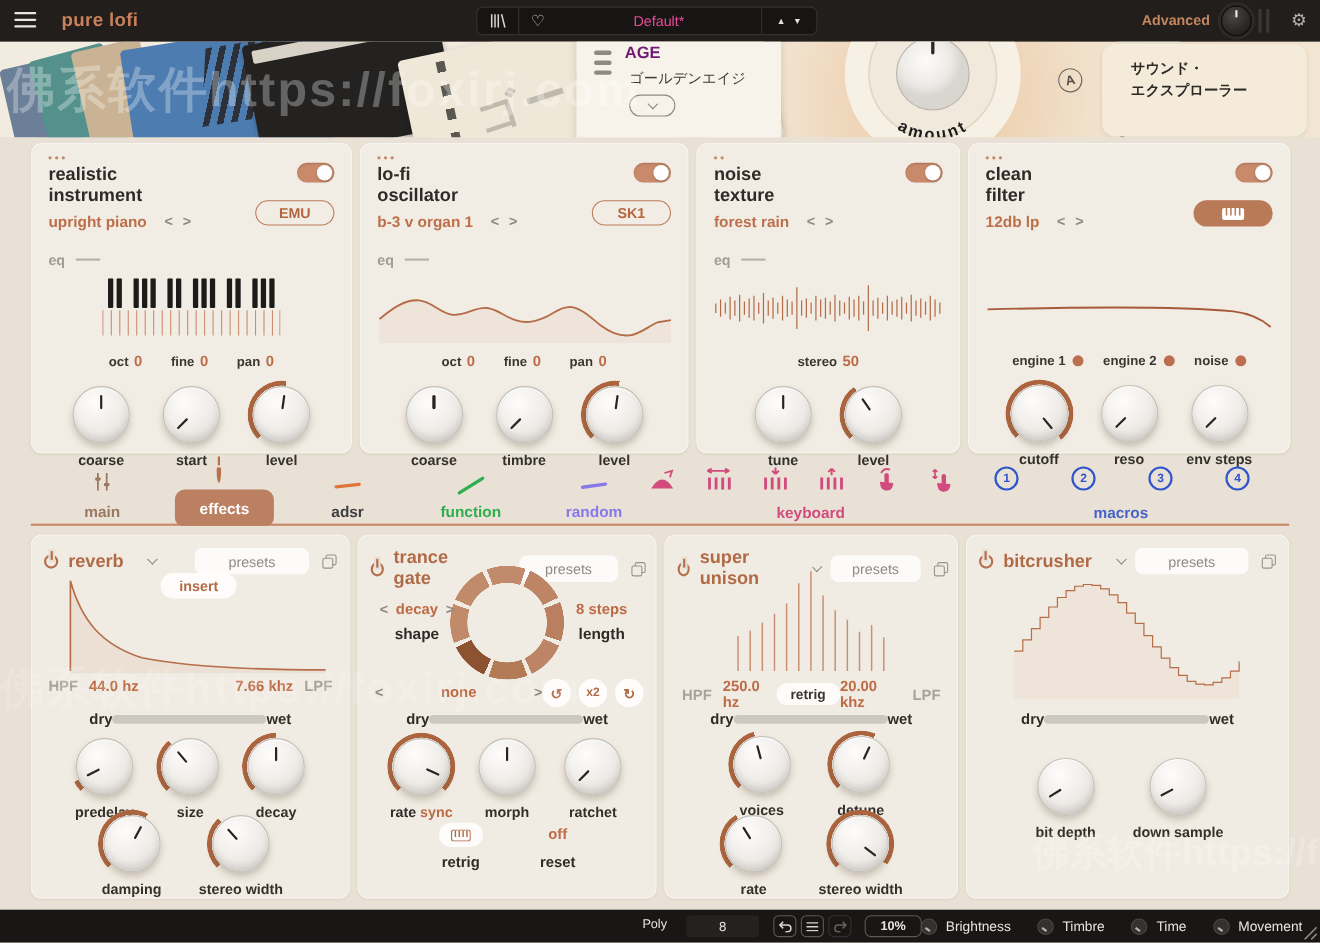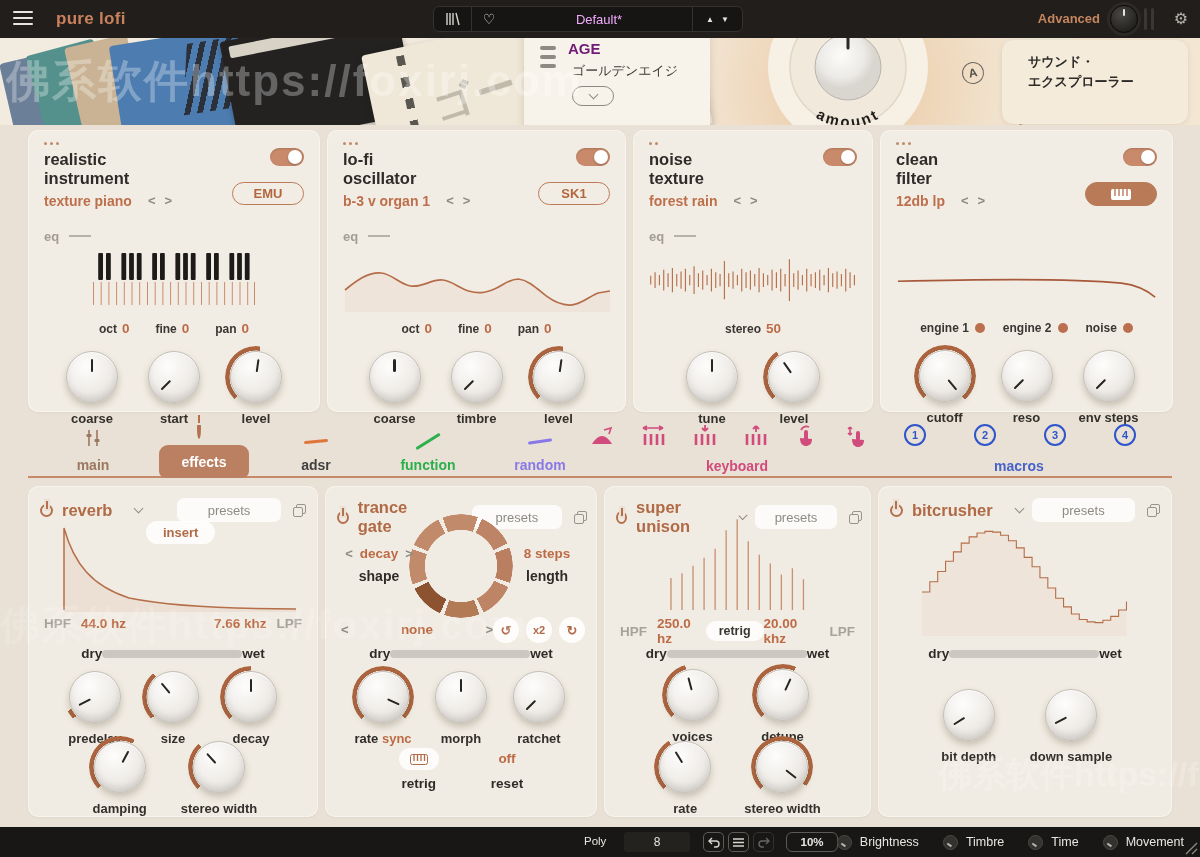--- a/index.html
+++ b/index.html
@@ -8,21 +8,21 @@
   .app{position:relative;width:1200px;height:857px;overflow:hidden}
 
   
   .topbar{position:relative;height:38px;background:#211e1b;color:#ece9e4}
   .burger{position:absolute;left:13px;top:11px;width:20px;display:flex;flex-direction:column;gap:4px;cursor:pointer}
   .burger span{height:2px;background:#e8e6e2;border-radius:1px}
   .brand{position:absolute;left:56px;top:9px;color:#c9805c;font-size:17px;font-weight:bold;letter-spacing:.3px}
   .presetbar{position:absolute;left:433px;top:6px;width:310px;height:26px;background:#161514;border:1px solid #34322f;border-radius:6px;display:flex;align-items:center}
   .pb-lib{width:38px;height:100%;border-right:1px solid #34322f;display:flex;align-items:center;justify-content:center}
   .pb-heart{width:34px;text-align:center;color:#d8d5d0;font-size:14px}
-  .pb-name{flex:1;text-align:center;font-size:13px;color:#f0abfc}
+  .pb-name{flex:1;text-align:center;font-size:13px;color:#ec4899}
   .pb-arrows{width:50px;height:100%;border-left:1px solid #34322f;display:flex;align-items:center;justify-content:center;gap:7px;font-size:8px;color:#e6e4e0}
   .adv{position:absolute;right:100px;top:11px;color:#c5855f;font-size:13px;font-weight:bold}
   .tknob{position:absolute;right:62px;top:5px;width:28px;height:28px;border-radius:50%;background:radial-gradient(circle at 40% 32%,#4a4843,#242320 70%,#1b1a18);border:1px solid #0e0d0c;box-shadow:0 0 0 3px rgba(255,255,255,.05)}
   .tknob::after{content:'';position:absolute;left:calc(50% - 1px);top:3px;width:2px;height:7px;background:#e8e6e2;border-radius:1px}
   .meters{position:absolute;right:46px;top:8px;display:flex;gap:4px}
   .meters span{width:3px;height:22px;background:#3a3835;border-radius:2px}
   .gear{position:absolute;right:12px;top:9px;font-size:16px;color:#b3b0ab}
 
   
   .header{position:relative;height:87px;background:linear-gradient(100deg,#f2ebdf 0%,#f5ede0 40%,#f0dfc9 70%,#f3e6d2 100%);overflow:hidden}
@@ -258,21 +258,21 @@
             <div class="dots">
                 <span></span>
                 <span></span>
                 <span></span>
               </div>
             <div class="mod-title">
                 <div>realistic</div>
                 <div>instrument</div>
               </div>
             <div class="preset-row">
-              <span class="mod-preset">texture piano</span>
+              <span class="mod-preset">upright piano</span>
               <span class="lr">
                   <i class="ch">&lt;</i>
                   <i class="ch">&gt;</i>
                 </span>
             </div>
           </div>
           <div class="mod-right">
             <div class="toggle"></div>
             <div class="badge">EMU</div>
           </div>

